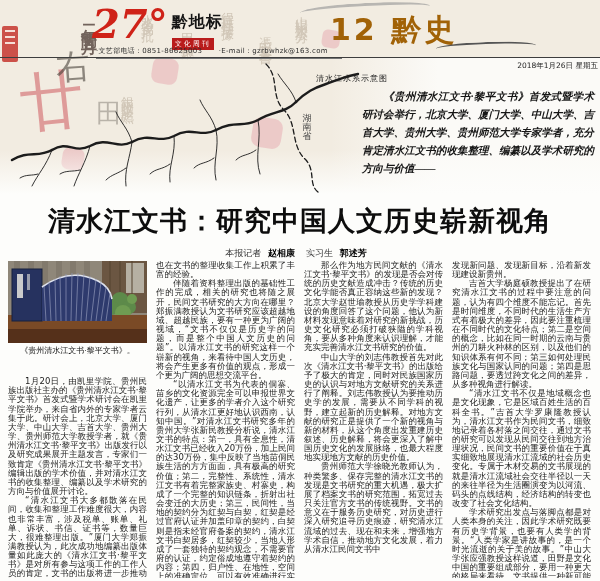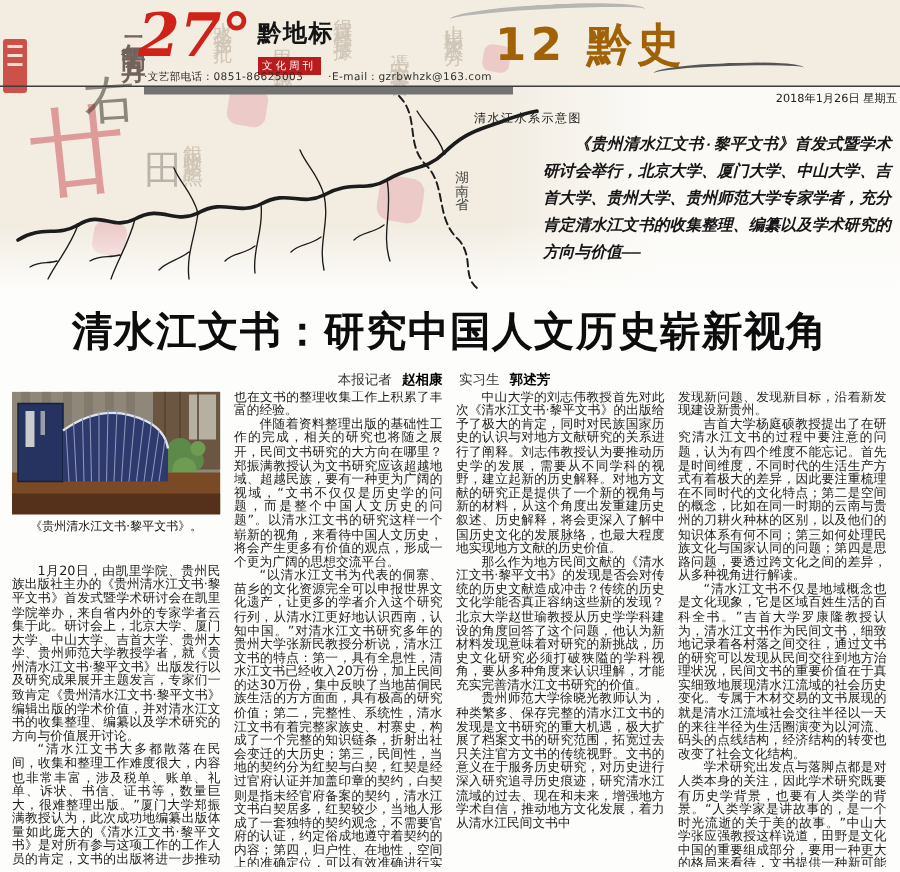--- a/index.html
+++ b/index.html
@@ -28,38 +28,38 @@
   .swash2{position:absolute;left:436px;top:42px;width:100px;height:8px;border-top:2px solid #555;
           border-radius:50%;transform:rotate(-2deg);}
 
   .logo{position:absolute;left:92px;top:4px;display:flex;align-items:flex-start;}
   .logo-num{font-family:"DejaVu Serif",serif;font-style:italic;font-weight:bold;
             font-size:40px;line-height:40px;color:#cf2218;}
   .logo-text{margin-left:4px;margin-top:8px;}
   .logo-name{font-size:16px;font-weight:700;color:#141414;letter-spacing:1px;line-height:16px;}
   .logo-sub{font-size:7px;color:#fff;background:#b91c1c;padding:1px 3px;display:inline-block;margin-top:2px;letter-spacing:2px;}
   .contact{position:absolute;left:96px;top:46px;font-size:7px;color:#2e2e2e;
-           border-bottom:5px solid #737373;padding-bottom:2px;letter-spacing:.3px;white-space:nowrap;}
+           border-bottom:1px solid #737373;padding-bottom:2px;letter-spacing:.3px;white-space:nowrap;}
   .contact span{margin-right:14px;}
   .section-head{position:absolute;left:330px;top:10px;font-size:30px;font-weight:bold;color:#a16207;letter-spacing:3px;}
   .rule-top{position:absolute;left:0;top:57px;width:600px;border-top:1.5px solid #3d3d3d;}
   .date-line{position:absolute;right:2px;top:61px;font-size:7.5px;color:#222;white-space:nowrap;}
 
   .fade-right{position:absolute;left:330px;top:58px;width:270px;height:144px;
               background:linear-gradient(to right,rgba(250,249,246,0),#fbfaf7 40%);}
   .fade-bottom{position:absolute;left:0;top:150px;width:600px;height:52px;
                background:linear-gradient(to bottom,rgba(253,253,251,0),#fdfdfb 85%);}
 
   .map-svg{position:absolute;left:8px;top:62px;width:355px;height:132px;}
   .map-title{position:absolute;left:316px;top:73px;font-size:8px;font-family:"DejaVu Serif",serif;
              color:#222;letter-spacing:1px;}
   .province{position:absolute;left:300px;top:106px;writing-mode:vertical-rl;font-size:9px;
             letter-spacing:9px;color:#444;font-family:"DejaVu Serif",serif;}
 
-  .lead{position:absolute;left:362px;top:88px;width:232px;font-family:Liberation Mono, monospace;
+  .lead{position:absolute;left:362px;top:88px;width:232px;font-family:Liberation Serif, serif;
         font-style:italic;font-weight:600;font-size:10.5px;line-height:18px;text-align:justify;
         color:#161616;text-indent:2em;}
 
   
   .headline{position:absolute;left:0;top:203px;width:600px;text-align:center;font-size:27px;
             font-weight:900;letter-spacing:1px;color:#0d0d0d;}
   .byline{position:absolute;left:0;top:247px;width:600px;text-align:center;font-size:9px;color:#333;}
   .byline b{color:#000;margin:0 8px 0 4px;}
 
   
@@ -206,22 +206,22 @@
           <p class="para">1月20日，由凯里学院、贵州民族出版社主办的《贵州清水江文书·黎平文书》首发式暨学术研讨会在凯里学院举办，来自省内外的专家学者云集于此。研讨会上，北京大学、厦门大学、中山大学、吉首大学、贵州大学、贵州师范大学教授学者，就《贵州清水江文书·黎平文书》出版发行以及研究成果展开主题发言，专家们一致肯定《贵州清水江文书·黎平文书》编辑出版的学术价值，并对清水江文书的收集整理、编纂以及学术研究的方向与价值展开讨论。</p>
           <p class="para">“清水江文书大多都散落在民间，收集和整理工作难度很大，内容也非常丰富，涉及税单、账单、礼单、诉状、书信、证书等，数量巨大，很难整理出版。”厦门大学郑振满教授认为，此次成功地编纂出版体量如此庞大的《清水江文书·黎平文书》是对所有参与这项工作的工作人员的肯定，文书的出版将进一步推动清水江社会文化的研究，同时</p>
         </div>
     </div>
     <div class="col">
         <p class="para cont">也在文书的整理收集工作上积累了丰富的经验。</p>
         <p class="para">伴随着资料整理出版的基础性工作的完成，相关的研究也将随之展开，民间文书研究的大方向在哪里？郑振满教授认为文书研究应该超越地域、超越民族，要有一种更为广阔的视域，“文书不仅仅是历史学的问题，而是整个中国人文历史的问题”。以清水江文书的研究这样一个崭新的视角，来看待中国人文历史，将会产生更多有价值的观点，形成一个更为广阔的思想交流平台。</p>
         <p class="para">“以清水江文书为代表的侗寨、苗乡的文化资源完全可以申报世界文化遗产，让更多的学者介入这个研究行列，从清水江更好地认识西南，认知中国。”对清水江文书研究多年的贵州大学张新民教授分析说，清水江文书的特点：第一，具有全息性，清水江文书已经收入20万份，加上民间的达30万份，集中反映了当地苗侗民族生活的方方面面，具有极高的研究价值；第二，完整性、系统性，清水江文书有着完整家族史、村寨史，构成了一个完整的知识链条，折射出社会变迁的大历史；第三，民间性，当地的契约分为红契与白契，红契是经过官府认证并加盖印章的契约，白契则是指未经官府备案的契约，清水江文书白契居多，红契较少，当地人形成了一套独特的契约观念，不需要官府的认证，约定俗成地遵守着契约的内容；第四，归户性、在地性，空间上的准确定位，可以有效准确进行实现田野调查，田野调查与文献解</p>
       </div>
     <div class="col">
+        <p class="para">那么作为地方民间文献的《清水江文书·黎平文书》的发现是否会对传统的历史文献造成冲击？传统的历史文化学能否真正容纳这些新的发现？北京大学赵世瑜教授从历史学学科建设的角度回答了这个问题，他认为新材料发现意味着对研究的新挑战，历史文化研究必须打破狭隘的学科视角，要从多种角度来认识理解，才能充实完善清水江文书研究的价值。</p>
         <p class="para">中山大学的刘志伟教授首先对此次《清水江文书·黎平文书》的出版给予了极大的肯定，同时对民族国家历史的认识与对地方文献研究的关系进行了阐释。刘志伟教授认为要推动历史学的发展，需要从不同学科的视野，建立起新的历史解释。对地方文献的研究正是提供了一个新的视角与新的材料，从这个角度出发重建历史叙述、历史解释，将会更深入了解中国历史文化的发展脉络，也最大程度地实现地方文献的历史价值。</p>
-        <p class="para">那么作为地方民间文献的《清水江文书·黎平文书》的发现是否会对传统的历史文献造成冲击？传统的历史文化学能否真正容纳这些新的发现？北京大学赵世瑜教授从历史学学科建设的角度回答了这个问题，他认为新材料发现意味着对研究的新挑战，历史文化研究必须打破狭隘的学科视角，要从多种角度来认识理解，才能充实完善清水江文书研究的价值。</p>
         <p class="para">贵州师范大学徐晓光教师认为，种类繁多、保存完整的清水江文书的发现是文书研究的重大机遇，极大扩展了档案文书的研究范围，拓宽过去只关注官方文书的传统视野。文书的意义在于服务历史研究，对历史进行深入研究追寻历史痕迹，研究清水江流域的过去、现在和未来，增强地方学术自信，推动地方文化发展，着力从清水江民间文书中</p>
       </div>
     <div class="col">
         <p class="para cont">发现新问题、发现新目标，沿着新发现建设新贵州。</p>
         <p class="para">吉首大学杨庭硕教授提出了在研究清水江文书的过程中要注意的问题，认为有四个维度不能忘记。首先是时间维度，不同时代的生活生产方式有着极大的差异，因此要注重梳理在不同时代的文化特点；第二是空间的概念，比如在同一时期的云南与贵州的刀耕火种林的区别，以及他们的知识体系有何不同；第三如何处理民族文化与国家认同的问题；第四是思路问题，要透过跨文化之间的差异，从多种视角进行解读。</p>
         <p class="para">“清水江文书不仅是地域概念也是文化现象，它是区域百姓生活的百科全书。”吉首大学罗康隆教授认为，清水江文书作为民间文书，细致地记录着各村落之间交往，通过文书的研究可以发现从民间交往到地方治理状况，民间文书的重要价值在于真实细致地展现清水江流域的社会历史变化。专属于木材交易的文书展现的就是清水江流域社会交往半径以一天的来往半径为生活圈演变为以河流、码头的点线结构，经济结构的转变也改变了社会文化结构。</p>
         <p class="para">学术研究出发点与落脚点都是对人类本身的关注，因此学术研究既要有历史学背景，也要有人类学的背景。“人类学家是讲故事的，是一个时光流逝的关于美的故事。”中山大学张应强教授这样说道，田野是文化中国的重要组成部分，要用一种更大的格局来看待，文书提供一种新可能性，也为新的有价值的结论的诞生奠定了基础。</p>
       </div>
   </div>
 

